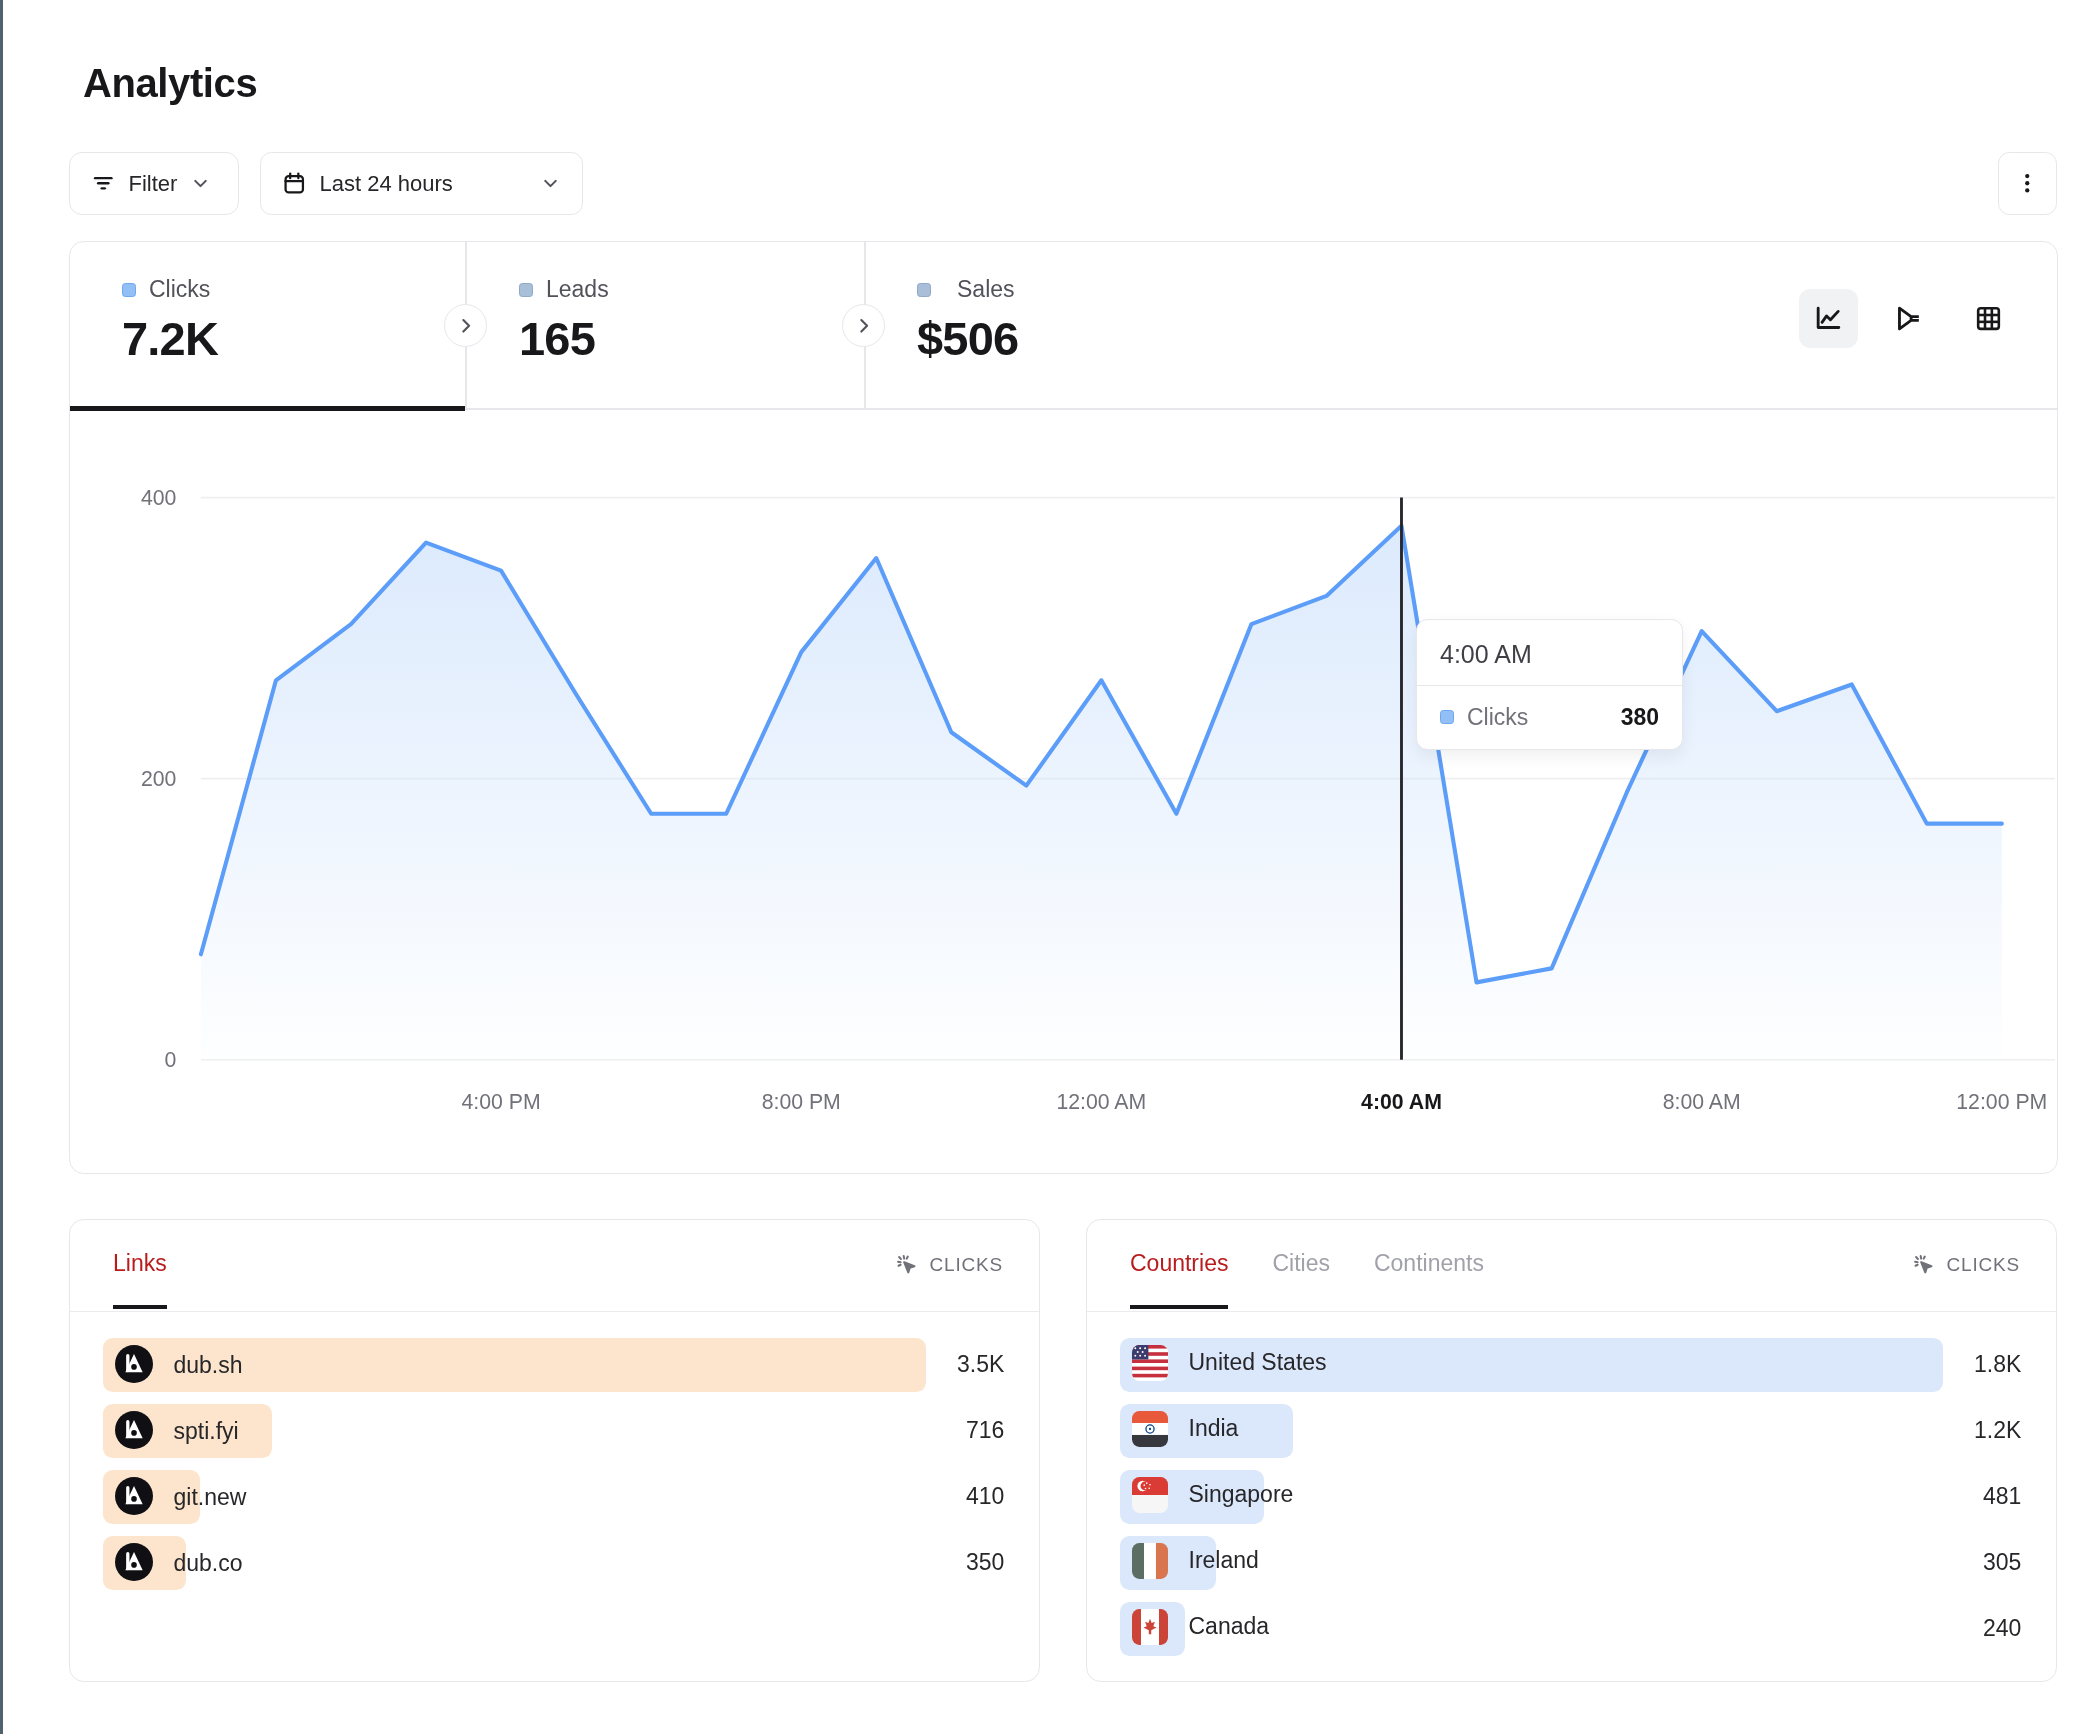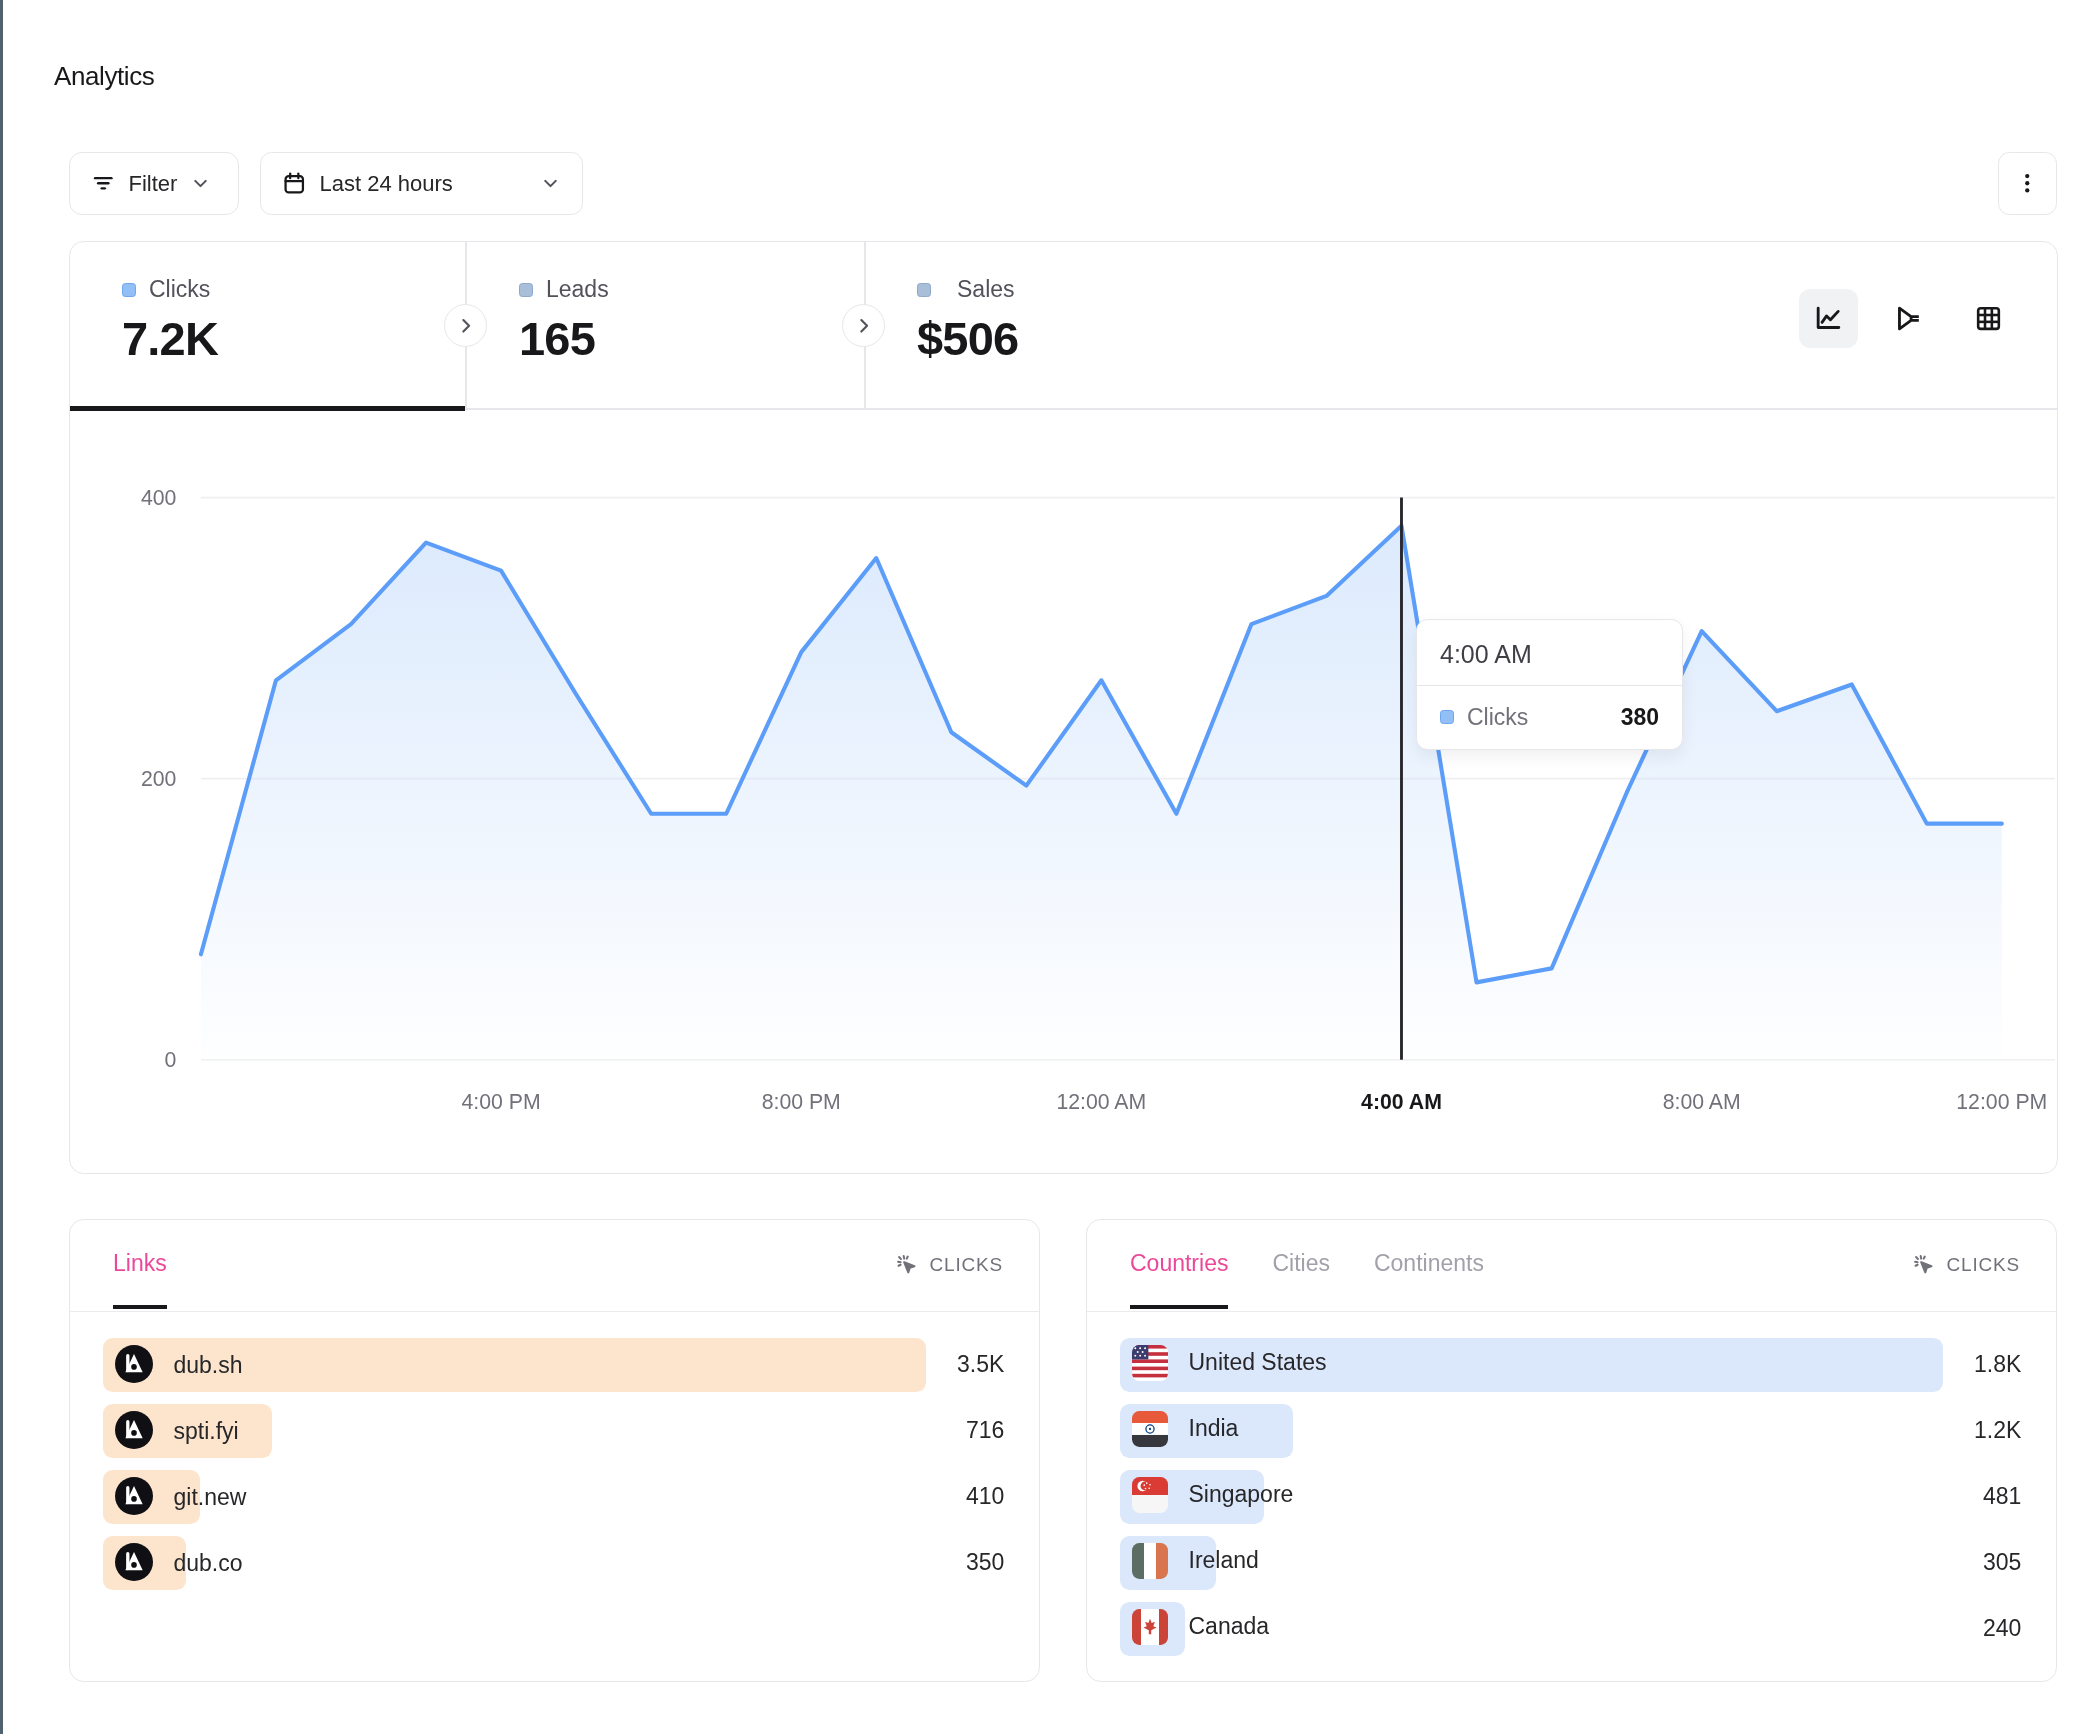--- a/index.html
+++ b/index.html
@@ -3,21 +3,21 @@
 <meta charset="utf-8">
 <style>
   * { margin:0; padding:0; box-sizing:border-box; }
   html,body { background:#fff; }
   body {
     width:2096px; height:1735px; position:relative; overflow:hidden;
     font-family:"Liberation Sans","DejaVu Sans",sans-serif; color:#18181B;
   }
   .edge-strip { position:absolute; left:0; top:0; width:3.3px; height:1735px; background:#51626F; }
 
-  .page-title { position:absolute; left:54px; top:61px; font-size:26px; font-weight:400; letter-spacing:-0.4px; }
+  .page-title { position:absolute; left:83px; top:61px; font-size:40px; font-weight:700; letter-spacing:-0.4px; }
 
   
   .btn { position:absolute; height:63px; background:#fff; border:1.6px solid #E5E7EB; border-radius:11.5px;
          display:flex; align-items:center; gap:13px; font-size:22px; color:#27272A; padding:0 21px; cursor:pointer; }
   .btn-filter { left:69px; top:152px; width:170px;border-radius:13px; }
   .btn-date { left:260px; top:152px; width:323px; }
   .btn-date .chev { margin-left:auto; }
   .btn-kebab { left:1998px; top:152px; width:59px; justify-content:center; padding:0; }
   svg.ic { display:block; }
 
@@ -53,21 +53,21 @@
   .tooltip-series { font-size:23px; color:#71717A; }
   .tooltip-value { margin-left:auto; font-size:23px; font-weight:700; color:#18181B; }
 
   
   .panel { position:absolute; top:1219px; height:463px; border:1.6px solid #E5E7EB; border-radius:14.7px; background:#fff; }
   .panel-links { left:69px; width:971px; }
   .panel-countries { left:1086px; width:971px;text-align:right; }
   .panel-head { position:absolute; left:0; top:0; width:100%; height:92px; border-bottom:1.6px solid #EBEBEE; }
   .panel-tabs { position:absolute; left:43px; top:29.5px; display:flex; gap:44px; }
   .panel-tab { font-size:23px; color:#A1A1AA; cursor:pointer; position:relative; padding-bottom:31px; }
-  .panel-tab.active { color:#ec4899; font-weight:500; }
+  .panel-tab.active { color:#b91c1c; font-weight:500; }
   .panel-tab.active::after { content:""; position:absolute; left:0; bottom:-1.6px; height:4.1px; width:100%; background:#18181B; }
   .metric { position:absolute; right:36px; top:33px; display:flex; align-items:center; gap:9.8px;
             font-size:19px; letter-spacing:0.8px; color:#71717A; }
   .rows { position:absolute; left:33px; top:115px; right:33px; }
   .row { position:relative; height:66px; cursor:pointer; }
   .bar { position:absolute; left:0; top:3.3px; height:54px; border-radius:9.8px; }
   .bar.peach { background:#FCE5CC; }
   .bar.blue { background:#DBE7FA; }
   .row-content { position:absolute; left:11.5px; top:9.8px; display:flex; align-items:center; gap:21px; }
   .row-label { font-size:23px; color:#27272A; }

